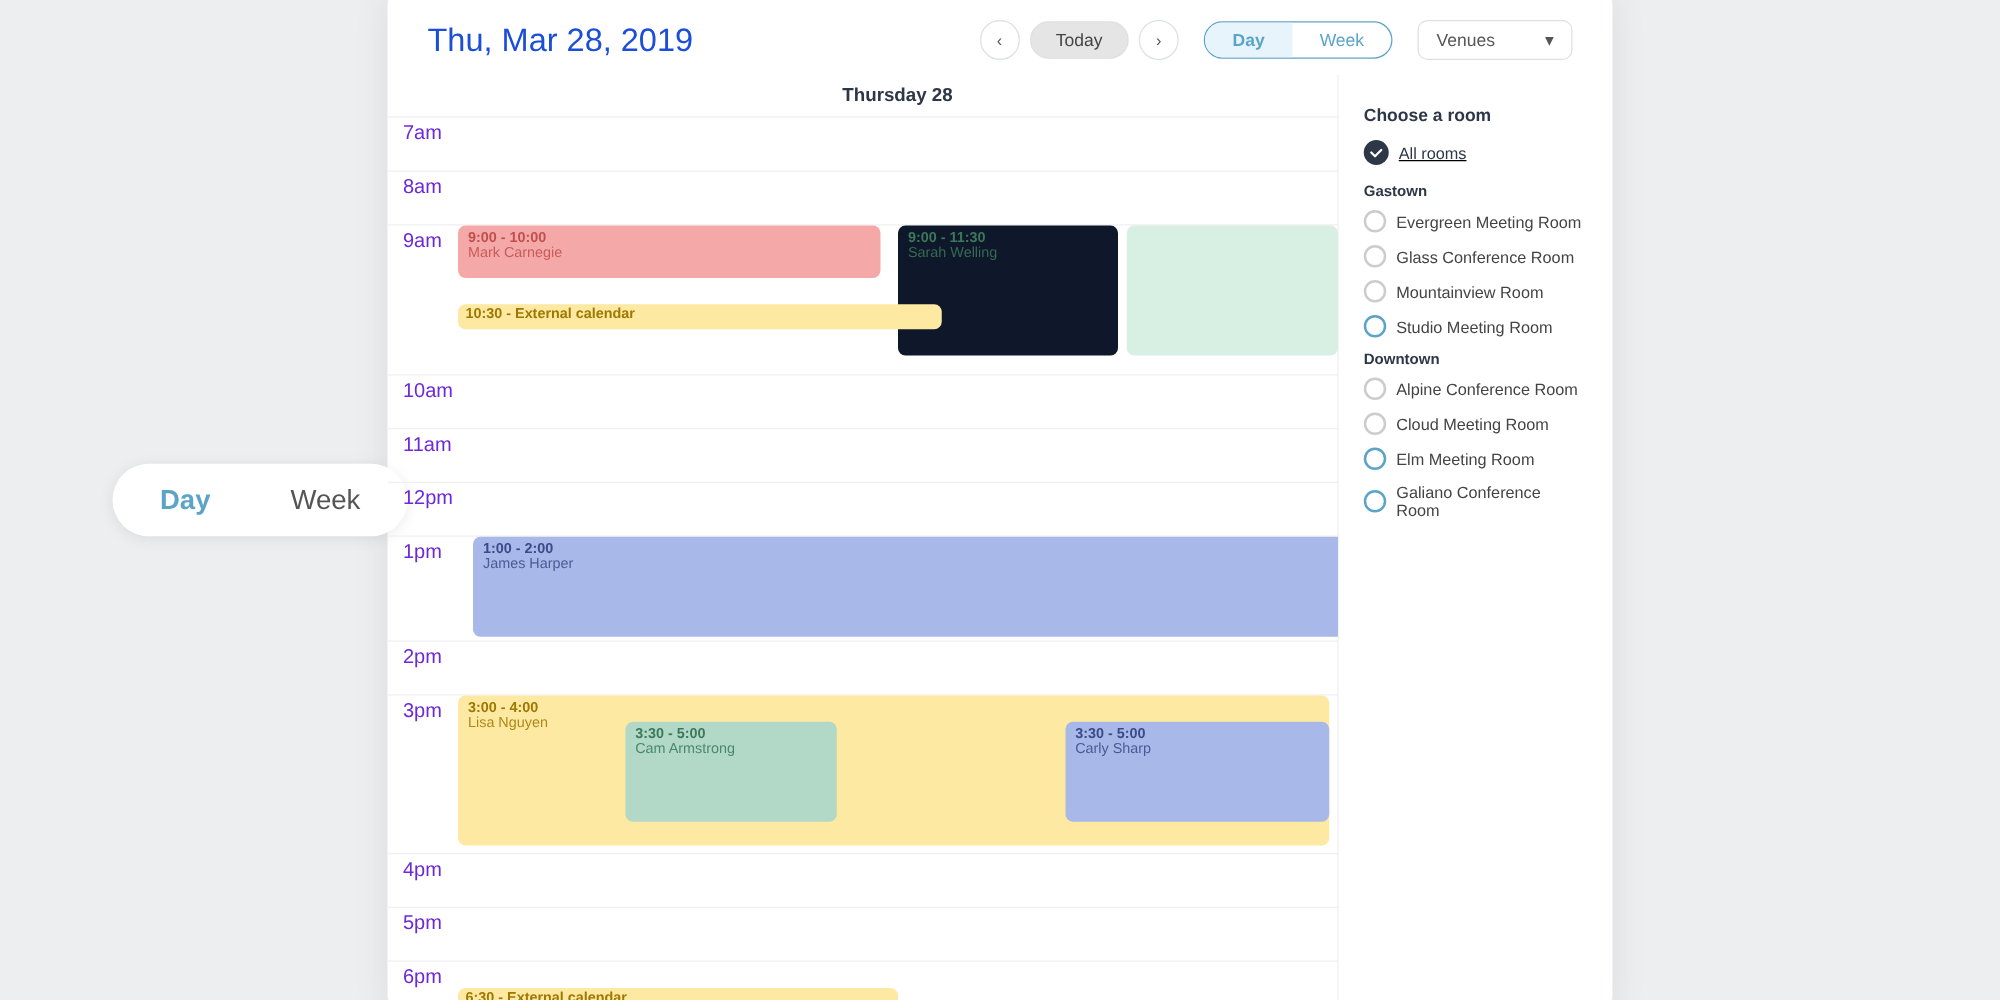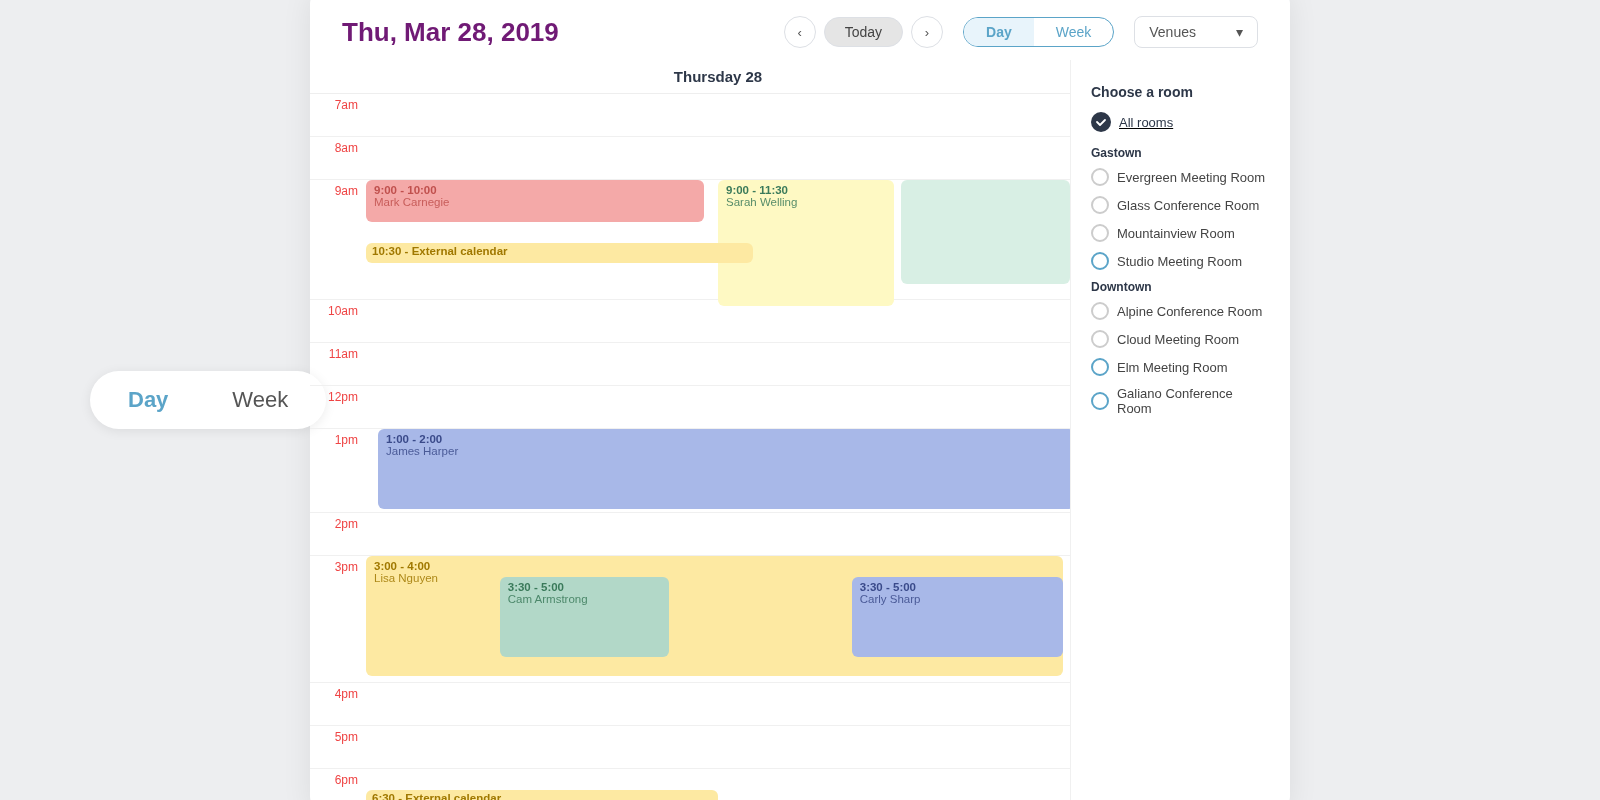--- a/index.html
+++ b/index.html
@@ -63,22 +63,22 @@
 
     
     .card-header {
       display: flex;
       align-items: center;
       padding: 28px 32px 12px 32px;
       gap: 20px;
     }
     .date-title {
       font-size: 26px;
-      font-weight: 700;
-      color: #701a75;
+      font-weight: 400;
+      color: #1d4ed8;
       flex: 1;
     }
     .nav-controls {
       display: flex;
       align-items: center;
       gap: 8px;
     }
     .nav-btn {
       width: 32px;
       height: 32px;
@@ -149,24 +149,24 @@
     .time-row {
       display: flex;
       align-items: flex-start;
       border-bottom: 1px solid #f0f0f0;
       min-height: 42px;
       position: relative;
     }
     .time-label {
       width: 56px;
       min-width: 56px;
-      font-size: 12px;
-      color: #ef4444;
+      font-size: 16px;
+      color: #6d28d9;
       padding: 4px 8px 0 12px;
-      text-align: right;
+      text-align: left;
     }
     .time-content {
       flex: 1;
       position: relative;
       min-height: 42px;
     }
 
     
     .event-block {
       position: absolute;
@@ -316,21 +316,21 @@
 
           <div class="time-row" style="min-height:120px; position:relative;">
             <div class="time-label">9am</div>
             <div class="time-content" style="position:relative;">
 
               <div class="event-block" style="background:#f4a9a8; color:#c0504d; top:0; left:0; width:48%; height:42px;">
                 <span class="event-time">9:00 - 10:00</span>
                 <span class="event-name">Mark Carnegie</span>
               </div>
 
-              <div class="event-block" style="background:#fef9c3; color:#3a7a5a; top:0; left:50%; width:25%; height:126px;">
+              <div class="event-block" style="background:#0f172a; color:#3a7a5a; top:0; left:50%; width:25%; height:104px;">
                 <span class="event-time">9:00 - 11:30</span>
                 <span class="event-name">Sarah Welling</span>
               </div>
 
               <div class="event-block" style="background:#c8e8d8; color:#3a7a5a; top:0; left:76%; width:24%; height:104px; opacity:0.7;">
               </div>
 
               <div class="event-block" style="background:#fde9a2; color:#a07800; top:63px; left:0; width:55%; height:20px; padding:2px 6px;">
                 <span class="event-time">10:30 - External calendar</span>
               </div>

